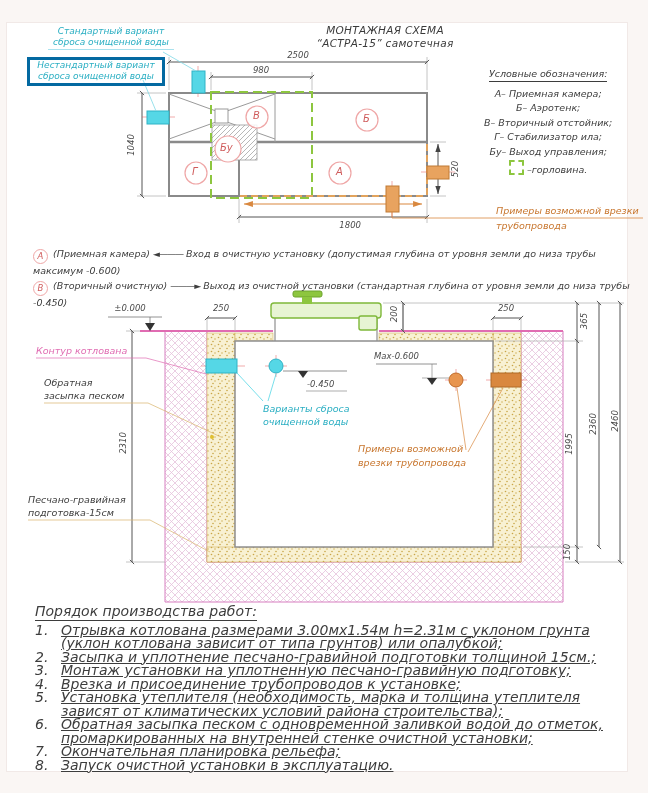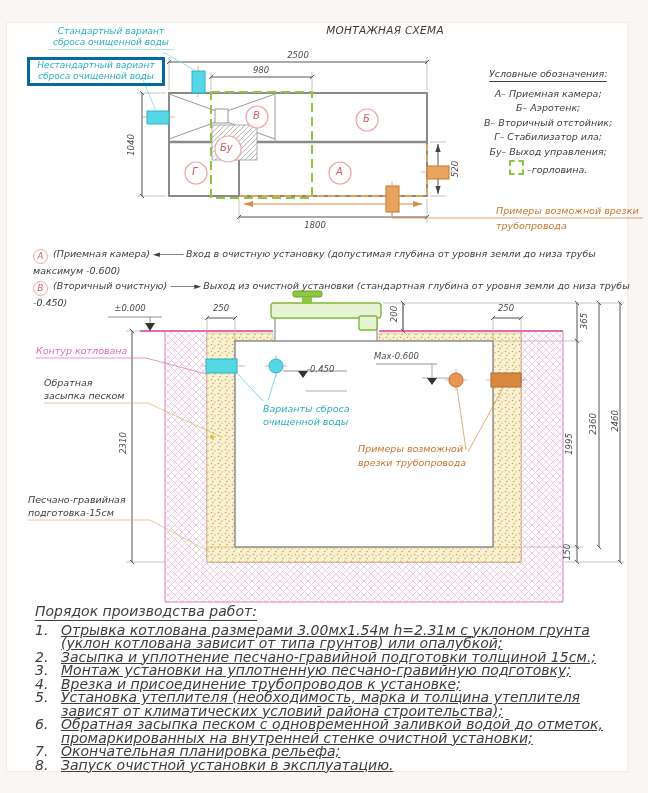--- a/index.html
+++ b/index.html
@@ -241,20 +241,21 @@
         <path d="M237,373 L263,401" stroke="#55d7e6" stroke-width="0.8"></path>
         <path d="M276,374 L268,401" stroke="#55d7e6" stroke-width="0.8"></path>
         <path d="M457,388 L466,450" stroke="#d9883f" stroke-width="0.7"></path>
         <path d="M503,388 L468,452" stroke="#d9883f" stroke-width="0.7"></path>
       </g>
     </g>
   </svg>
 
   <div class="title" style="left:280px;top:24px;width:210px;">
     <div>МОНТАЖНАЯ СХЕМА</div>
+    <div>“АСТРА-15” самотечная</div>
   </div>
 
   <div class="lbl cyan ul-cyan" style="left:48px;top:26px;width:126px;text-align:center;font-size:9px;line-height:11px;">
     <div>Стандартный вариант</div>
     <div>сброса очищенной воды</div>
   </div>
   <div class="lbl cyan boxed" style="left:27px;top:57px;width:128px;text-align:center;font-size:9px;line-height:11px;">
     <div>Нестандартный вариант</div>
     <div>сброса очищенной воды</div>
   </div>
@@ -262,21 +263,21 @@
   <div class="planletter" style="left:253px;top:110px;">В</div>
   <div class="planletter" style="left:363px;top:113px;">Б</div>
   <div class="planletter" style="left:220px;top:142px;">Бу</div>
   <div class="planletter" style="left:192px;top:166px;">Г</div>
   <div class="planletter" style="left:336px;top:166px;">А</div>
 
   <div class="dim" style="left:270px;top:50px;width:56px;">2500</div>
   <div class="dim" style="left:235px;top:65px;width:52px;">980</div>
   <div class="dim rot" style="left:115px;top:140px;width:32px;">1040</div>
   <div class="dim rot" style="left:442px;top:164px;width:26px;">520</div>
-  <div class="dim" style="left:287px;top:220px;width:56px;">1800</div>
+  <div class="dim" style="left:305px;top:220px;width:56px;text-align:right;">1800</div>
 
   <div class="legend">
     <div class="lt">Условные обозначения:</div>
     <div class="li">А– Приемная камера;</div>
     <div class="li">Б– Аэротенк;</div>
     <div class="li">В– Вторичный отстойник;</div>
     <div class="li">Г– Стабилизатор ила;</div>
     <div class="li">Бу– Выход управления;</div>
     <div class="li">
       <span class="sq"></span><span>–горловина.</span>
@@ -305,21 +306,21 @@
   <div class="dim" style="left:207px;top:303px;width:28px;">250</div>
   <div class="dim" style="left:492px;top:303px;width:28px;">250</div>
   <div class="dim rot" style="left:381px;top:309px;width:26px;">200</div>
   <div class="dim rot" style="left:571px;top:316px;width:26px;">365</div>
   <div class="dim rot" style="left:552px;top:439px;width:34px;">1995</div>
   <div class="dim rot" style="left:553px;top:547px;width:28px;">150</div>
   <div class="dim rot" style="left:576px;top:419px;width:34px;">2360</div>
   <div class="dim rot" style="left:598px;top:416px;width:34px;">2460</div>
   <div class="dim rot" style="left:106px;top:438px;width:34px;">2310</div>
   <div class="dim" style="left:374px;top:351px;width:56px;text-align:left;">Max-0.600</div>
-  <div class="dim" style="left:307px;top:364px;width:42px;text-align:left;">-0.450</div>
+  <div class="dim" style="left:307px;top:379px;width:42px;text-align:left;">-0.450</div>
 
   <div class="lbl pink" style="left:36px;top:345px;">Контур котлована</div>
   <div class="lbl" style="left:44px;top:377px;">Обратная</div>
   <div class="lbl" style="left:44px;top:390px;font-style:italic;">засыпка песком</div>
   <div class="lbl" style="left:28px;top:494px;">Песчано-гравийная</div>
   <div class="lbl" style="left:28px;top:507px;">подготовка-15см</div>
   <div class="lbl cyan" style="left:263px;top:403px;">Варианты сброса</div>
   <div class="lbl cyan" style="left:263px;top:416px;">очищенной воды</div>
   <div class="lbl orange" style="left:358px;top:443px;">Примеры возможной</div>
   <div class="lbl orange" style="left:358px;top:457px;">врезки трубопровода</div>

